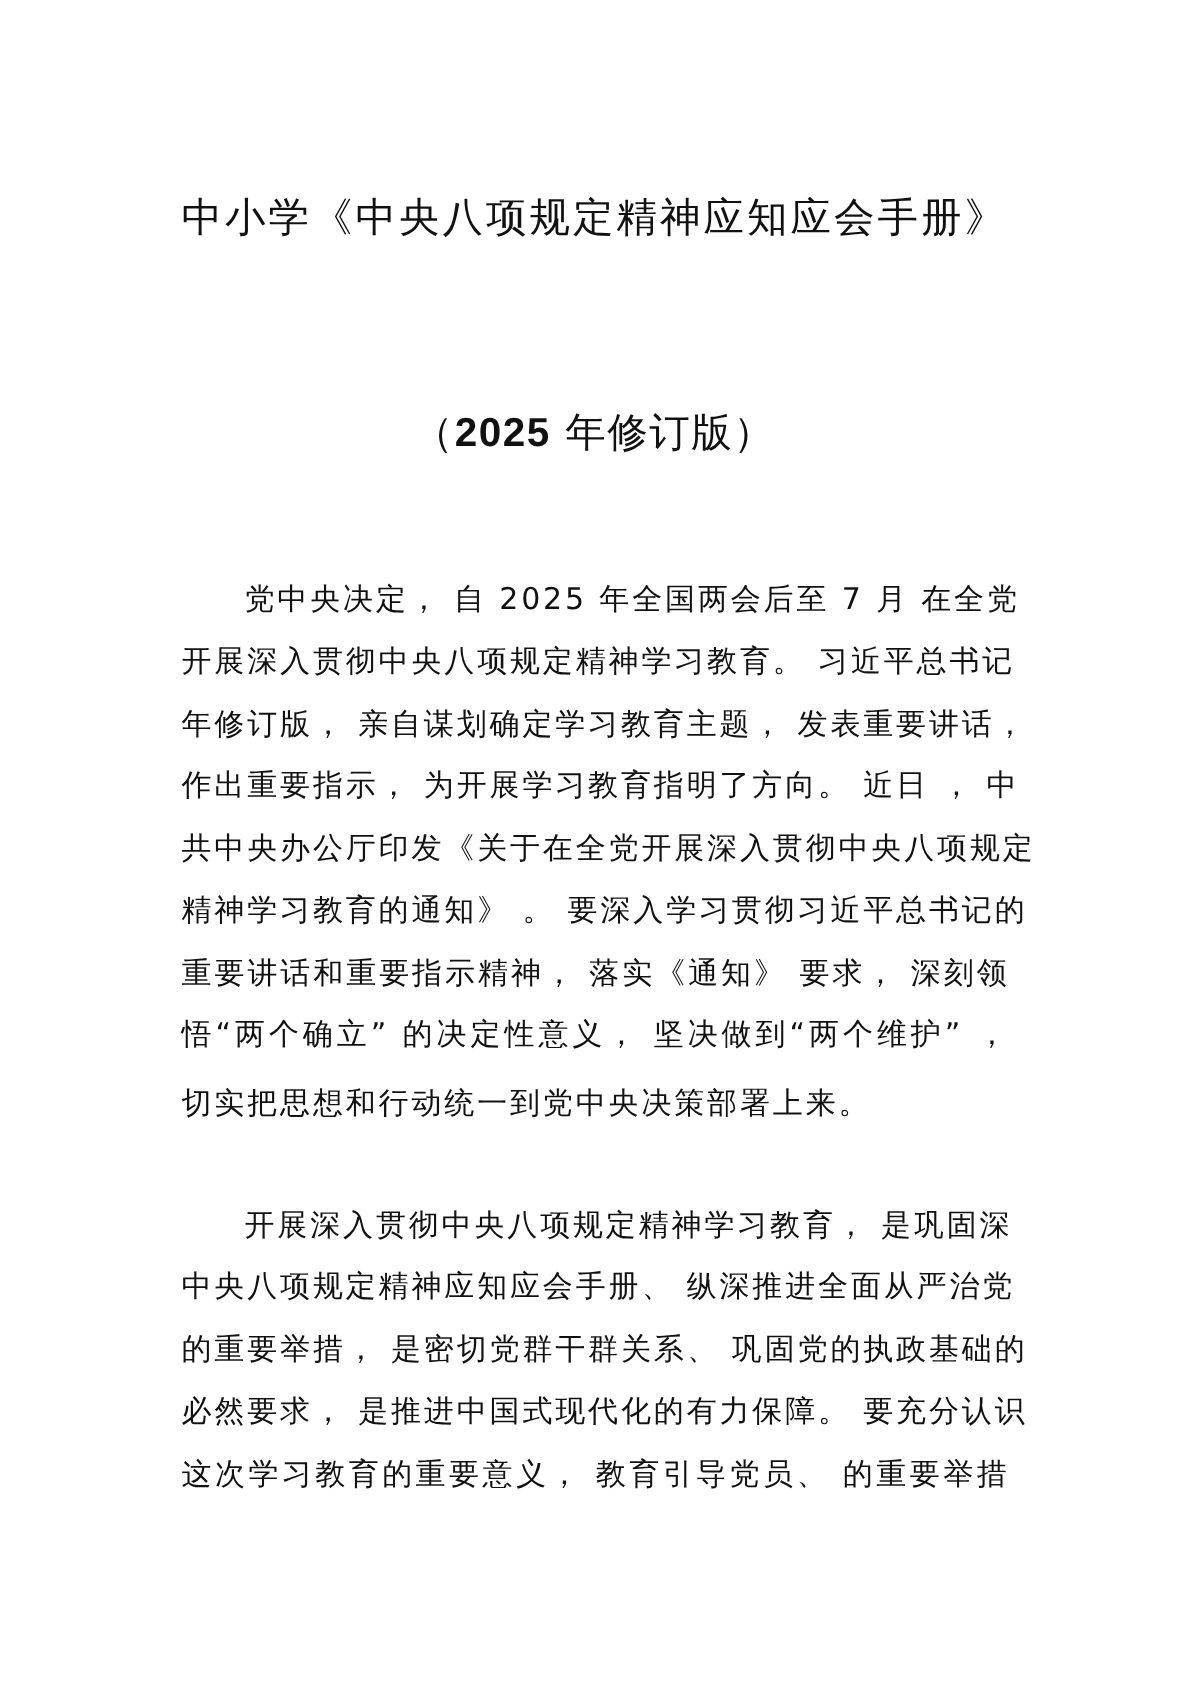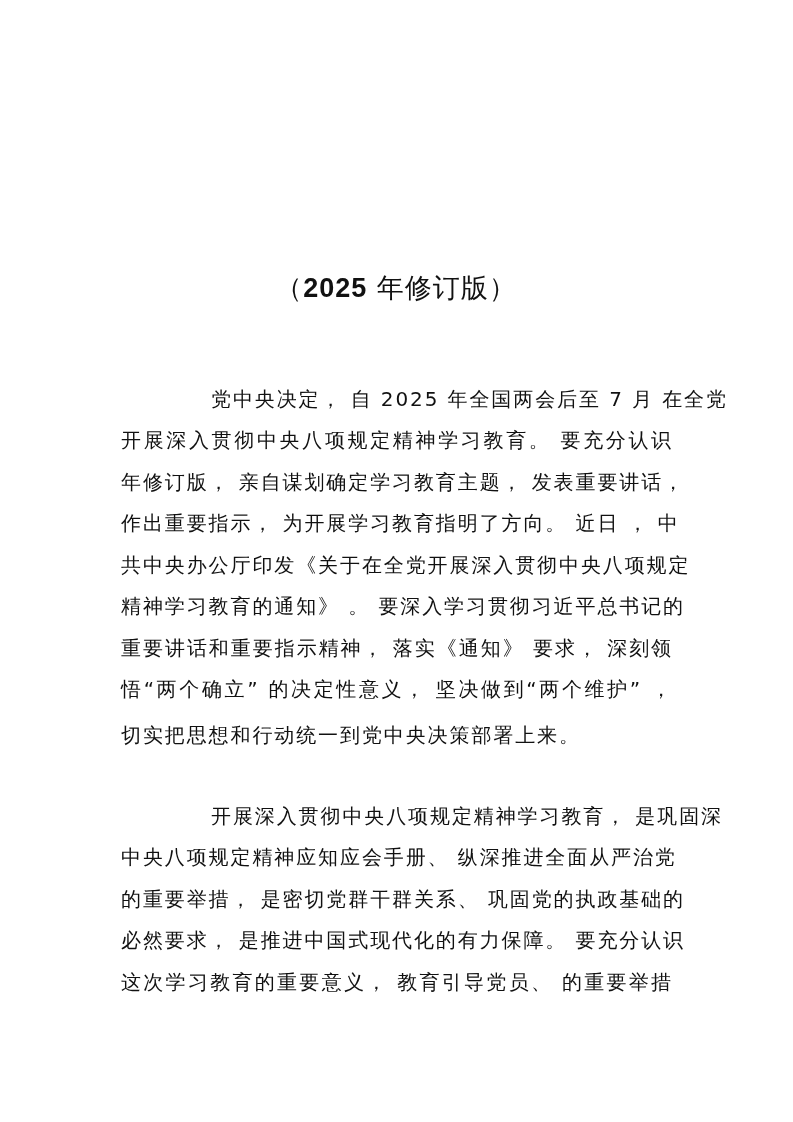--- a/index.html
+++ b/index.html
@@ -7,34 +7,35 @@
          font-family:"DejaVu Sans", "Liberation Sans", sans-serif; color:#111; }
   .page { position:absolute; left:0; top:0; width:793px; height:1122px; background:#fff; }
   .title { position:absolute; left:0; width:793px; top:126px; text-align:center;
            font-size:27px; letter-spacing:2px; line-height:40px; }
   .subtitle { position:absolute; left:0; width:792px; top:268px; text-align:center;
               font-size:27px; line-height:40px; letter-spacing:1px; }
   .subtitle .num { font-family:"Liberation Sans", sans-serif; font-weight:bold; }
   .line { position:absolute; left:121px; width:552px; font-size:20px; line-height:30px;
           white-space:nowrap; letter-spacing:1.9px; text-align:justify; text-align-last:justify; }
   .line.last { text-align-last:left; }
-  .line.indent { left:163px; width:510px;margin-left:48px; }
+  .line.indent { left:163px; width:510px; }
 </style>
 </head>
 <body>
 
 <div class="page">
+  <div class="title">中小学《中央八项规定精神应知应会手册》</div>
 
   <div class="subtitle">
     <span>（</span><span class="num">2025</span><span> 年修订版）</span>
   </div>
 
   <div>
     <div class="line indent" style="top:384px">党中央决定， 自 2025 年全国两会后至 7 月 在全党</div>
-    <div class="line" style="top:425px">开展深入贯彻中央八项规定精神学习教育。 要充分认识</div>
+    <div class="line" style="top:425px">开展深入贯彻中央八项规定精神学习教育。 习近平总书记</div>
     <div class="line" style="top:467px">年修订版， 亲自谋划确定学习教育主题， 发表重要讲话，</div>
     <div class="line" style="top:508px">作出重要指示， 为开展学习教育指明了方向。 近日 ， 中</div>
     <div class="line" style="top:550px">共中央办公厅印发《关于在全党开展深入贯彻中央八项规定</div>
     <div class="line" style="top:591px">精神学习教育的通知》 。 要深入学习贯彻习近平总书记的</div>
     <div class="line" style="top:633px">重要讲话和重要指示精神， 落实《通知》 要求， 深刻领</div>
     <div class="line" style="top:674px">悟“两个确立” 的决定性意义， 坚决做到“两个维护” ，</div>
     <div class="line last" style="top:720px">切实把思想和行动统一到党中央决策部署上来。</div>
   </div>
 
   <div>

